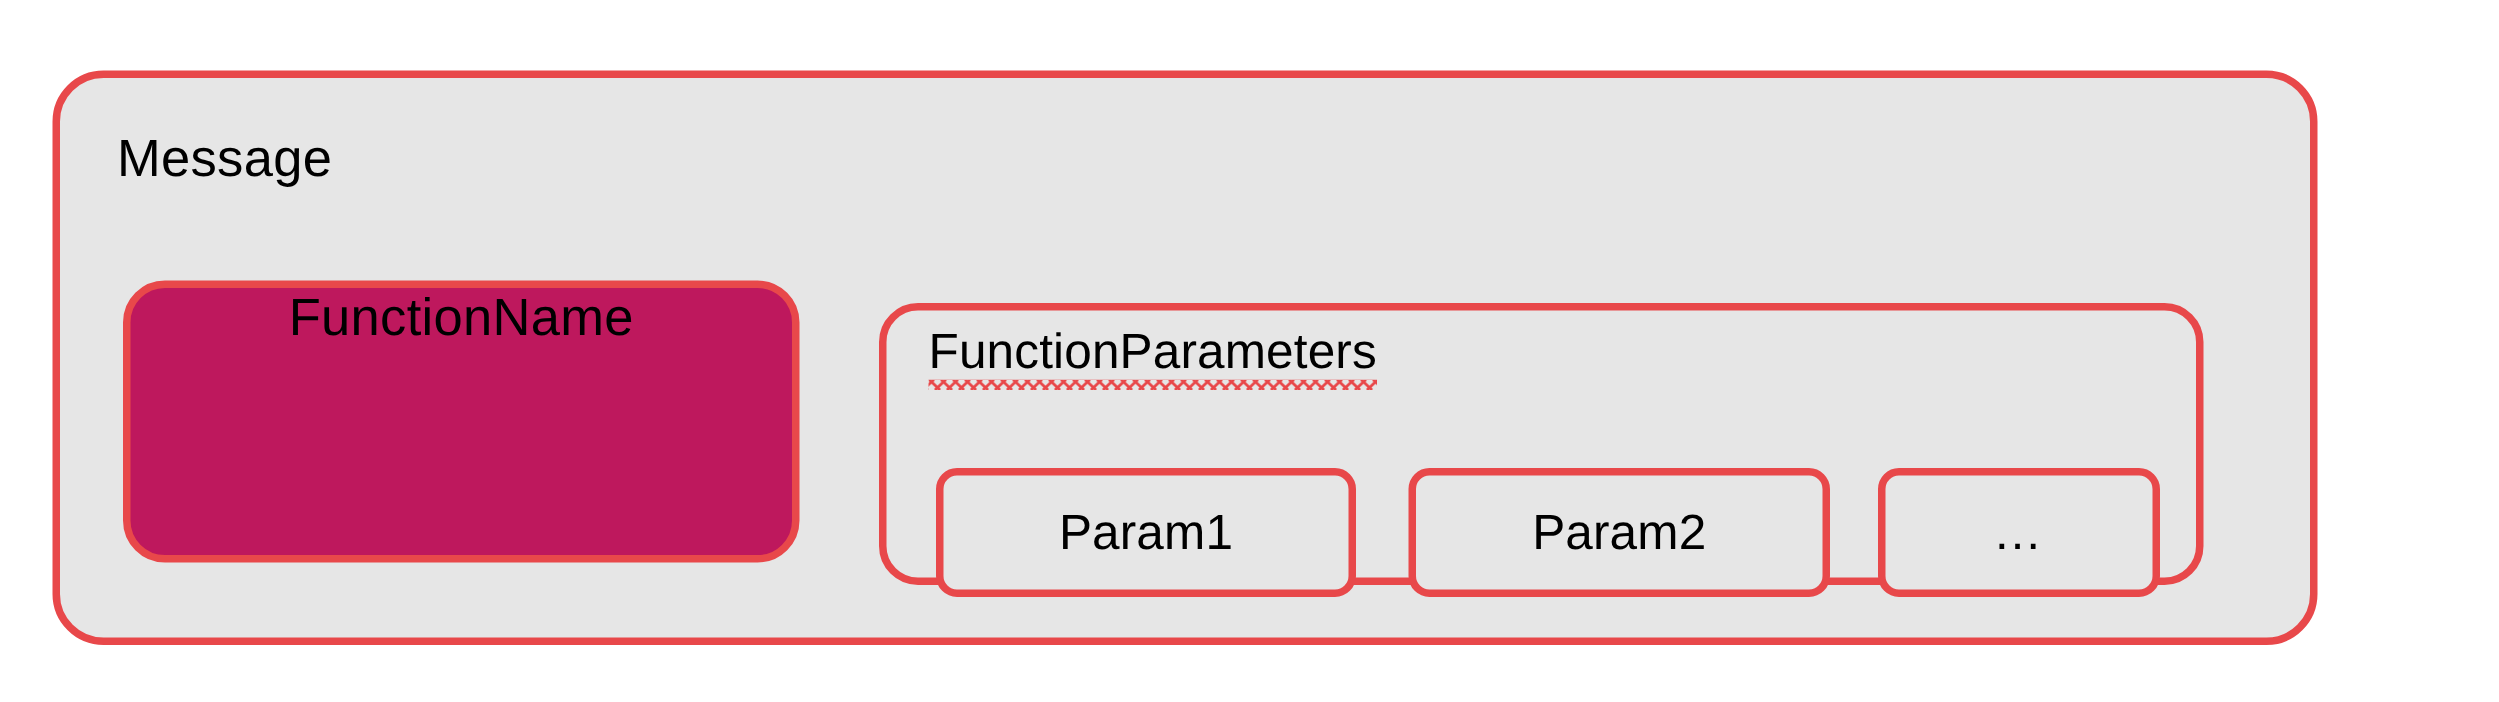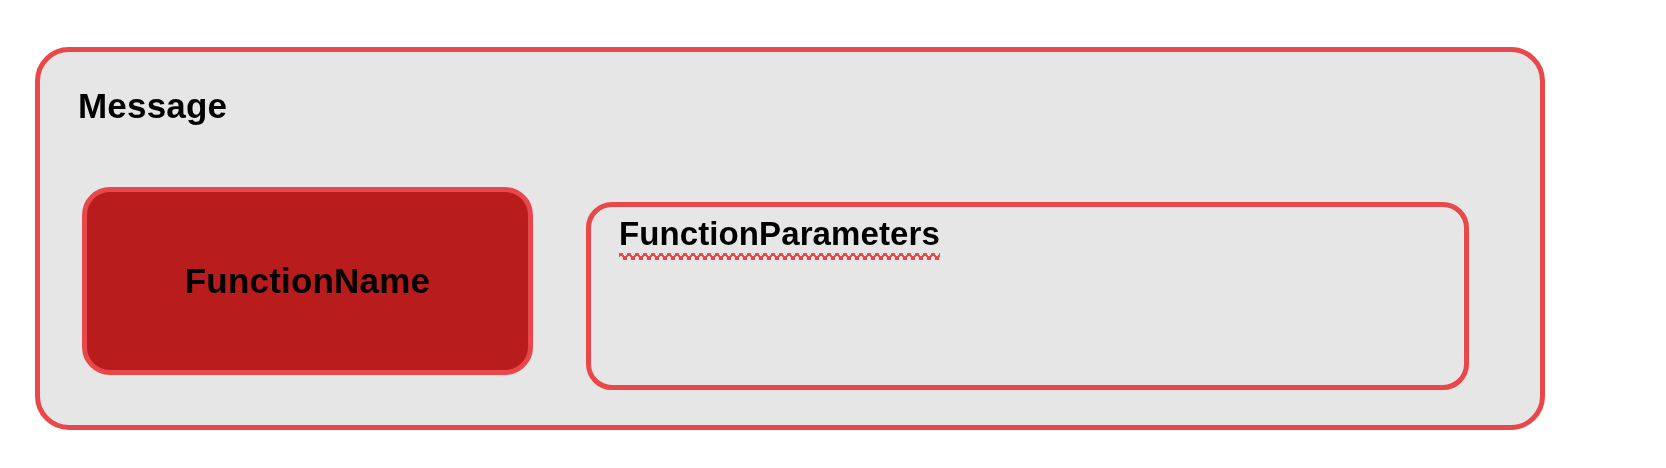--- a/index.html
+++ b/index.html
@@ -25,21 +25,20 @@
   .message-box {
     position: absolute;
     left: 35px;
     top: 47px;
     width: 1510px;
     height: 383px;
     box-sizing: border-box;
     background: #e6e6e6;
     border: 5px solid #e8484a;
     border-radius: 34px;
-    font-weight: bold;
   }
 
   .message-label {
     position: absolute;
     left: 38px;
     top: 34px;
     font-size: 35px;
     line-height: 40px;
     color: #000000;
     letter-spacing: 0.2px;
@@ -47,25 +46,25 @@
   }
 
   
   .function-name-box {
     position: absolute;
     left: 42px;
     top: 135px;
     width: 451px;
     height: 188px;
     box-sizing: border-box;
-    background: #b91c1c;
+    background: #be185d;
     border: 5px solid #e8484a;
     border-radius: 28px;
     display: flex;
-    align-items: center;
+    align-items: flex-start;
     justify-content: center;
   }
 
   .function-name-label {
     font-size: 35px;
     line-height: 40px;
     color: #000000;
     letter-spacing: 0.2px;
     white-space: nowrap;
   }
@@ -166,15 +165,30 @@
       <span class="function-name-label">FunctionName</span>
     </div>
 
     <div class="function-params-box">
 
       <span class="function-params-label-wrap">
         <span class="function-params-label">FunctionParameters</span>
         <span class="spellcheck-underline"></span>
       </span>
 
+      <div class="params-row">
+
+        <div class="param-box p1">
+          <span class="param-label">Param1</span>
+        </div>
+
+        <div class="param-box p2">
+          <span class="param-label">Param2</span>
+        </div>
+
+        <div class="param-box p3">
+          <span class="param-label ellipsis">…</span>
+        </div>
+
+      </div>
     </div>
   </div>
 </div>
 
 </body></html>

